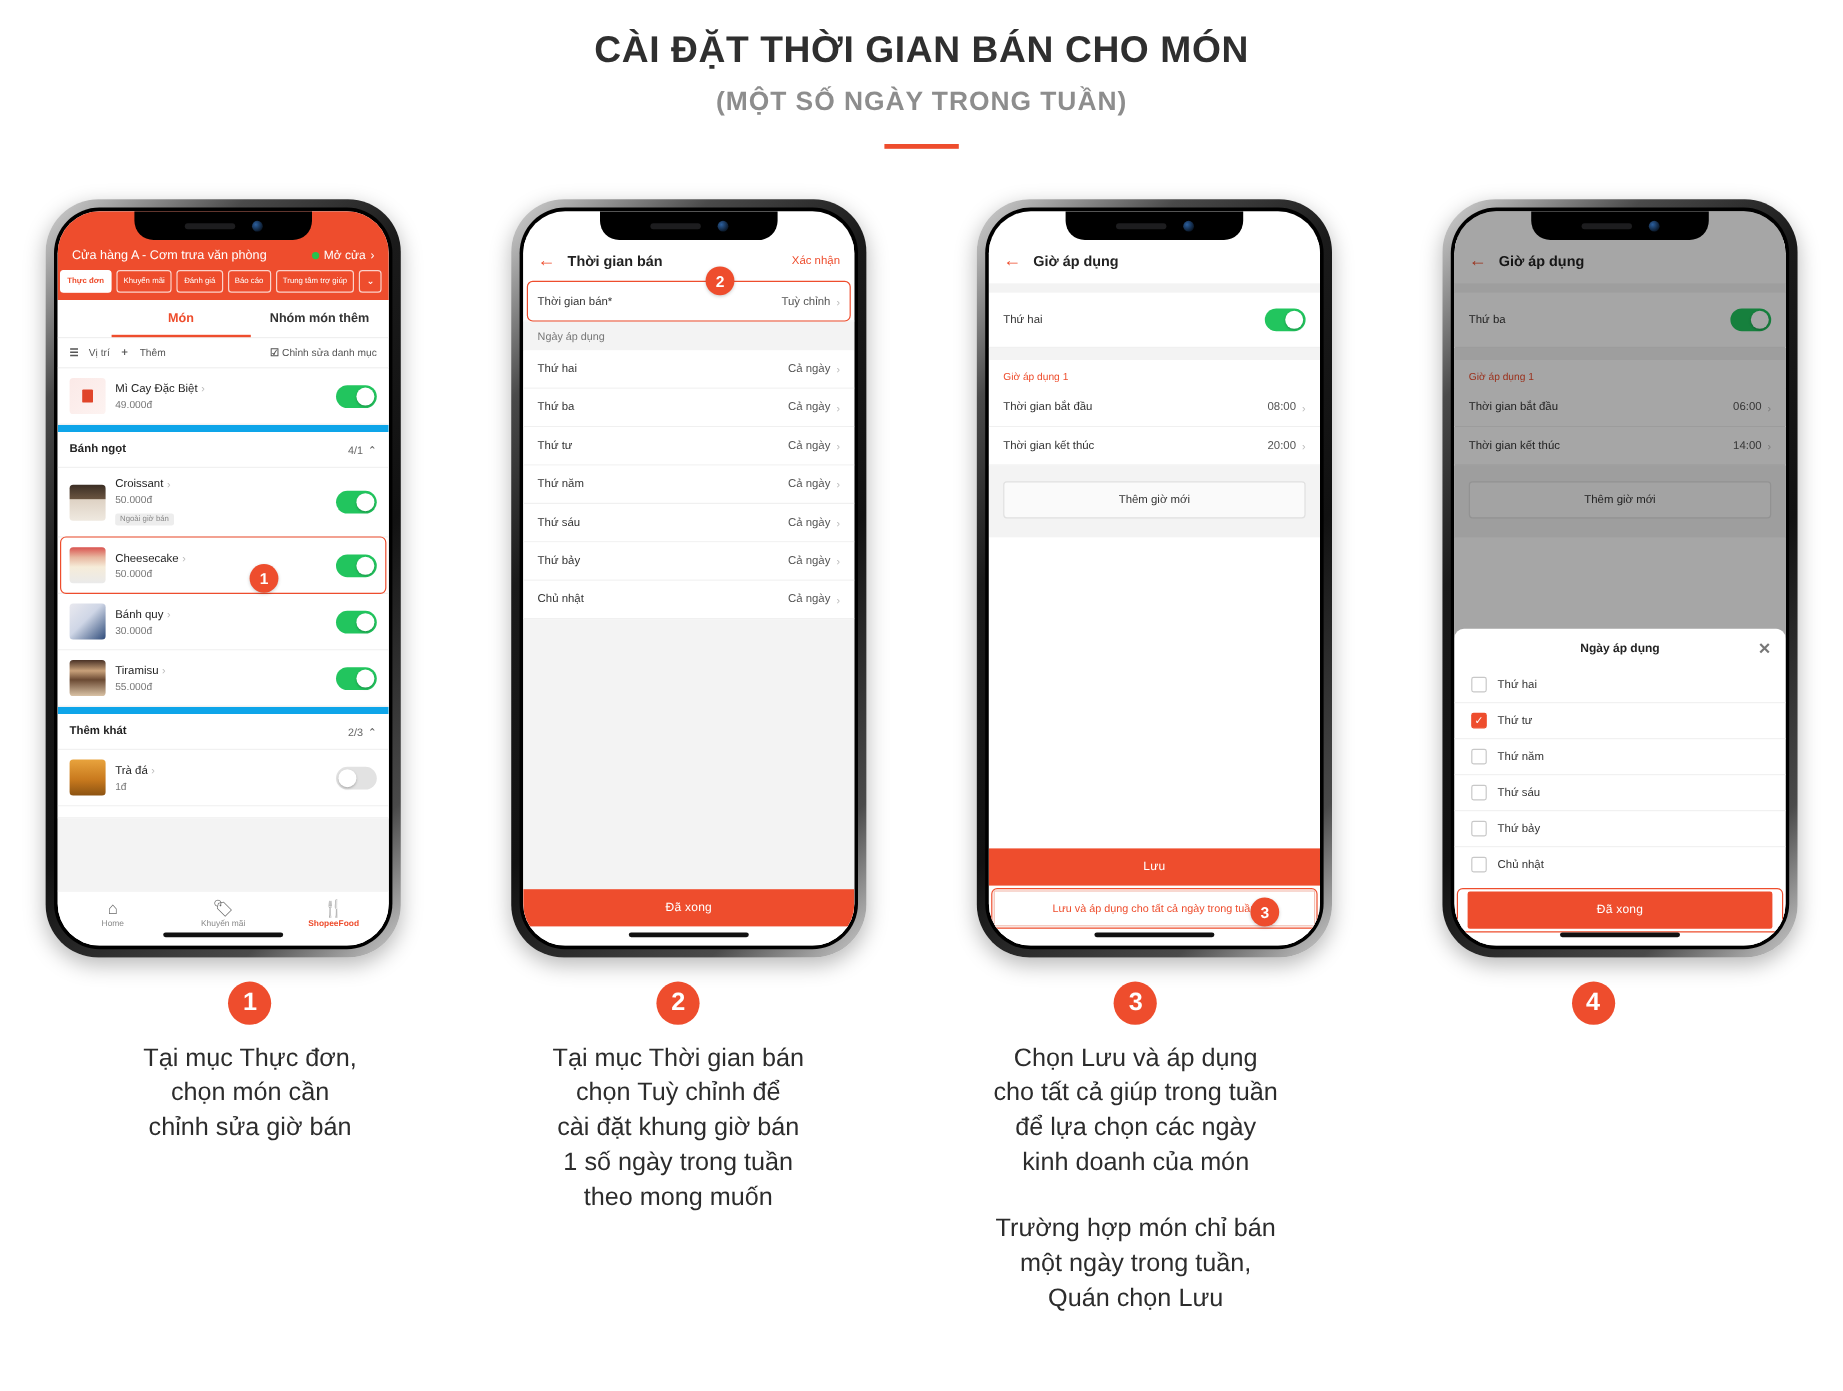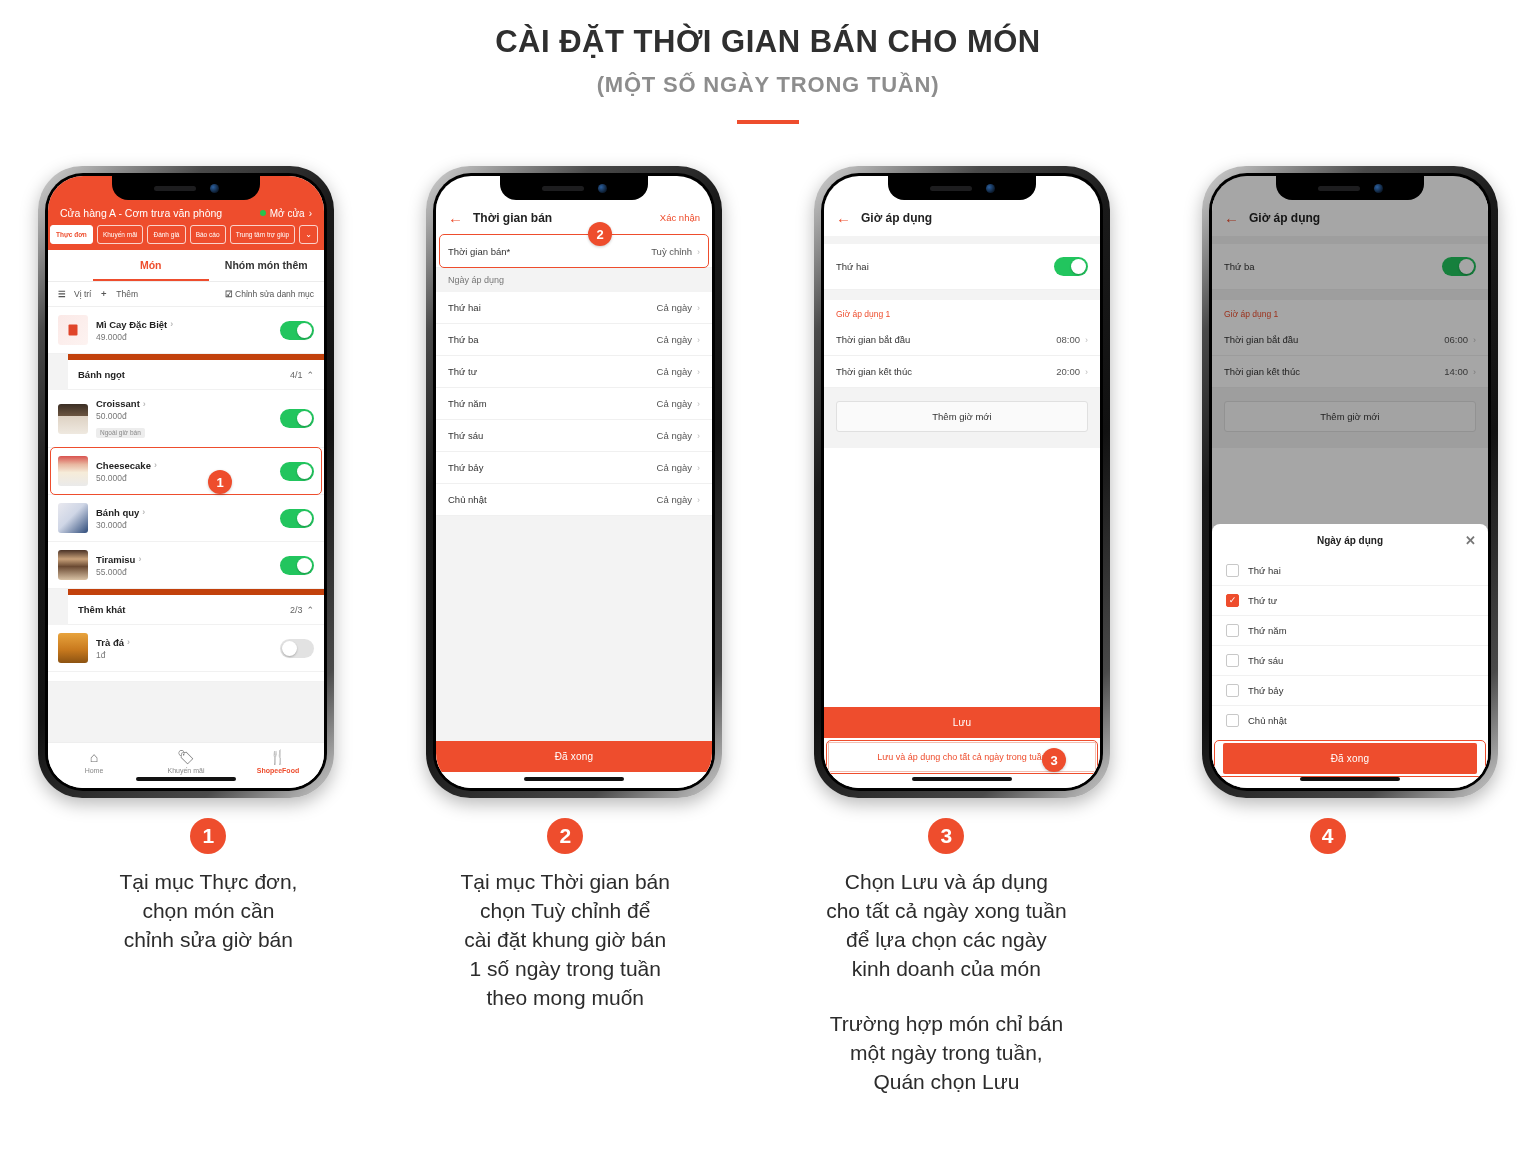--- a/index.html
+++ b/index.html
@@ -143,37 +143,37 @@
   .th-noodle { background: linear-gradient(135deg,#fbe9e7,#fdf3f1); }
   .th-noodle::after { content:''; position:absolute; left:50%; top:50%; transform:translate(-50%,-50%);
                       width:9px;height:11px;background:#e0452a; border-radius:1px; }
   .th-croissant { background: linear-gradient(180deg,#3b2e24 0%,#6b5541 40%,#ded2c4 41%,#efe9e0 100%); }
   .th-cheesecake { background: linear-gradient(180deg,#d9534f 0%,#e8b7a0 28%,#f6ecd9 55%,#eaeaea 100%); }
   .th-banhquy { background: linear-gradient(135deg,#e9e9ef 0%,#cfd6e6 45%,#2e4b7a 100%); }
   .th-tiramisu { background: linear-gradient(180deg,#4a3226 0%,#c8a17a 30%,#6b4a33 55%,#d9c2a5 100%); }
   .th-trada { background: linear-gradient(180deg,#e8a33d 0%,#c97a1e 55%,#8c5312 100%); }
 
   .dish .info { flex: 1; min-width: 0; }
-  .dish .name { font-size: 9.5px; font-weight: bold; color: #222; display: flex; align-items: center; gap: 3px; text-align: right;}
+  .dish .name { font-size: 9.5px; font-weight: normal; color: #222; display: flex; align-items: center; gap: 3px; text-align: right;}
   .dish .price { font-size: 8.5px; color: #777; margin-top: 2px; }
   .badge-off { display: inline-block; margin-top: 3px; background: #ededed; color: #888;
                font-size: 6.5px; padding: 1.5px 4px; border-radius: 2px; }
 
   .switch { width: 34px; height: 19px; border-radius: 11px; background: #22c55e;
             position: relative; flex: 0 0 34px; }
   .switch::after { content:''; position:absolute; top: 2px; right: 2px;
                    width: 15px; height: 15px; border-radius: 50%; background: #fff;
                    box-shadow: 0 1px 2px rgba(0,0,0,.25); }
   .switch.off { background: #e2e2e2; }
   .switch.off::after { right: auto; left: 2px; }
 
   .group-row {
     display: flex; justify-content: space-between; align-items: center;
     padding: 9px 10px; background: #fff; font-size: 9.5px; font-weight: bold;
-    border-top: 6px solid #c2410c; border-bottom: 1px solid #f1f1f1; color: #222; margin-left: 20px;
+    border-top: 6px solid #0ea5e9; border-bottom: 1px solid #f1f1f1; color: #222;
   }
   .group-row .cnt { font-size: 9px; color: #666; font-weight: normal; display:flex; gap:4px; align-items:center;}
 
   .highlight-box {
     position: absolute; border: 1.8px solid #ee4d2d; border-radius: 5px;
     pointer-events: none; z-index: 12;
   }
   .step-badge {
     position: absolute; width: 24px; height: 24px; border-radius: 50%;
     background: #ee4d2d; color: #fff; font-size: 13px; font-weight: bold;
@@ -724,19 +724,19 @@
   <div class="cap">
     <div class="num">1</div>
     <p>Tại mục <b>Thực đơn,</b><br>chọn món cần<br>chỉnh sửa giờ bán</p>
   </div>
   <div class="cap">
     <div class="num">2</div>
     <p>Tại mục <b>Thời gian bán</b><br>chọn <b>Tuỳ chỉnh</b> để<br>cài đặt khung giờ bán<br>1 số ngày trong tuần<br>theo mong muốn</p>
   </div>
   <div class="cap" style="flex:1.15">
     <div class="num">3</div>
-    <p>Chọn <b>Lưu và áp dụng</b><br><b>cho tất cả ngày xong tuần</b><br>để lựa chọn các ngày<br>kinh doanh của món</p>
+    <p>Chọn <b>Lưu và áp dụng</b><br><b>cho tất cả giúp trong tuần</b><br>để lựa chọn các ngày<br>kinh doanh của món</p>
     <p>Trường hợp món chỉ bán<br>một ngày trong tuần,<br>Quán chọn <b>Lưu</b></p>
   </div>
   <div class="cap">
     <div class="num">4</div>
   </div>
 </div>
 
 </body></html>

